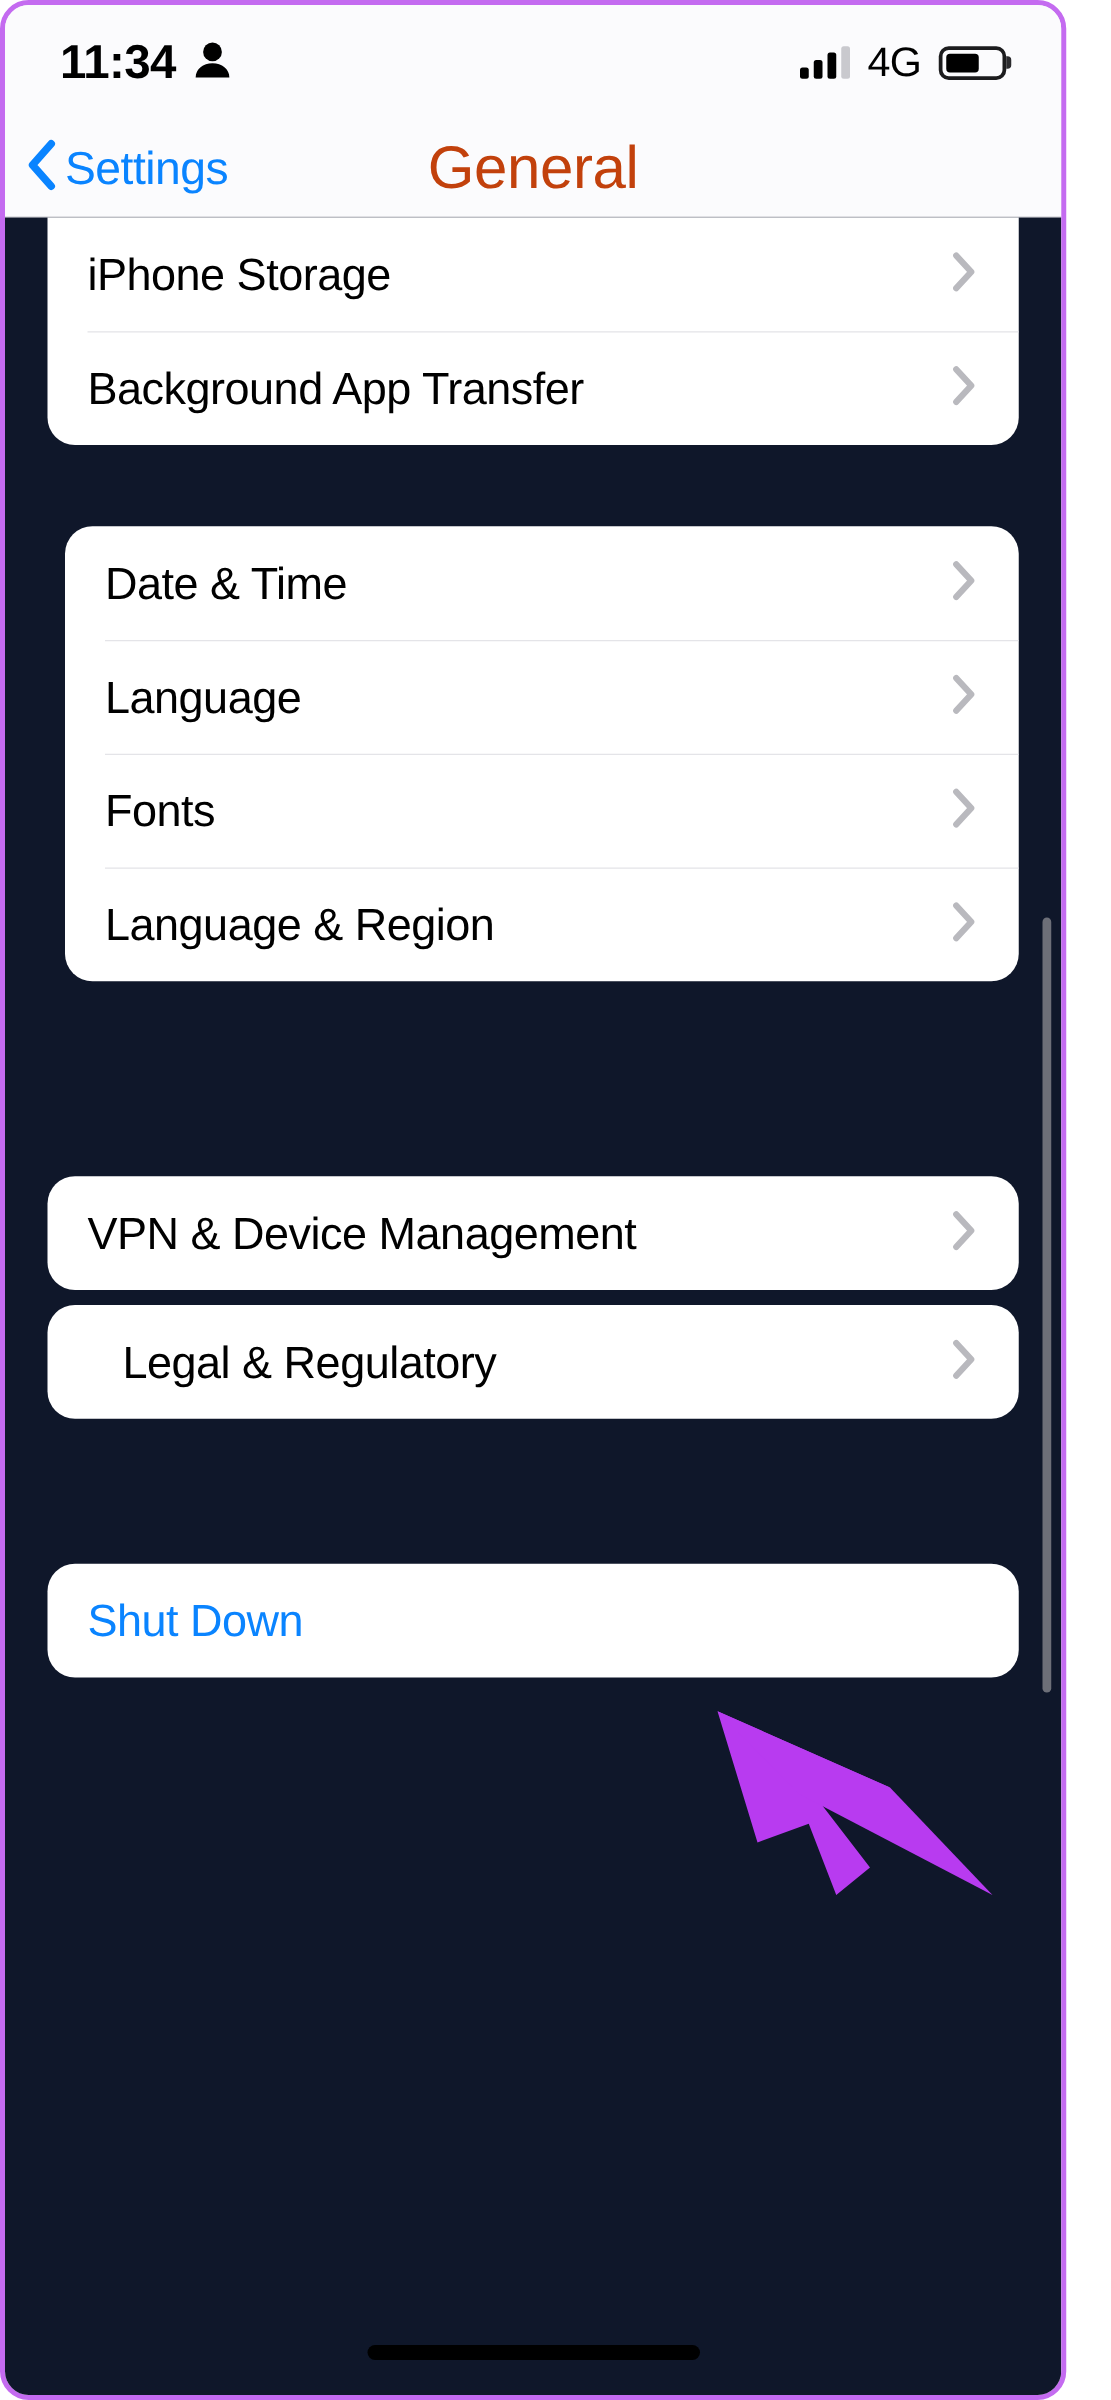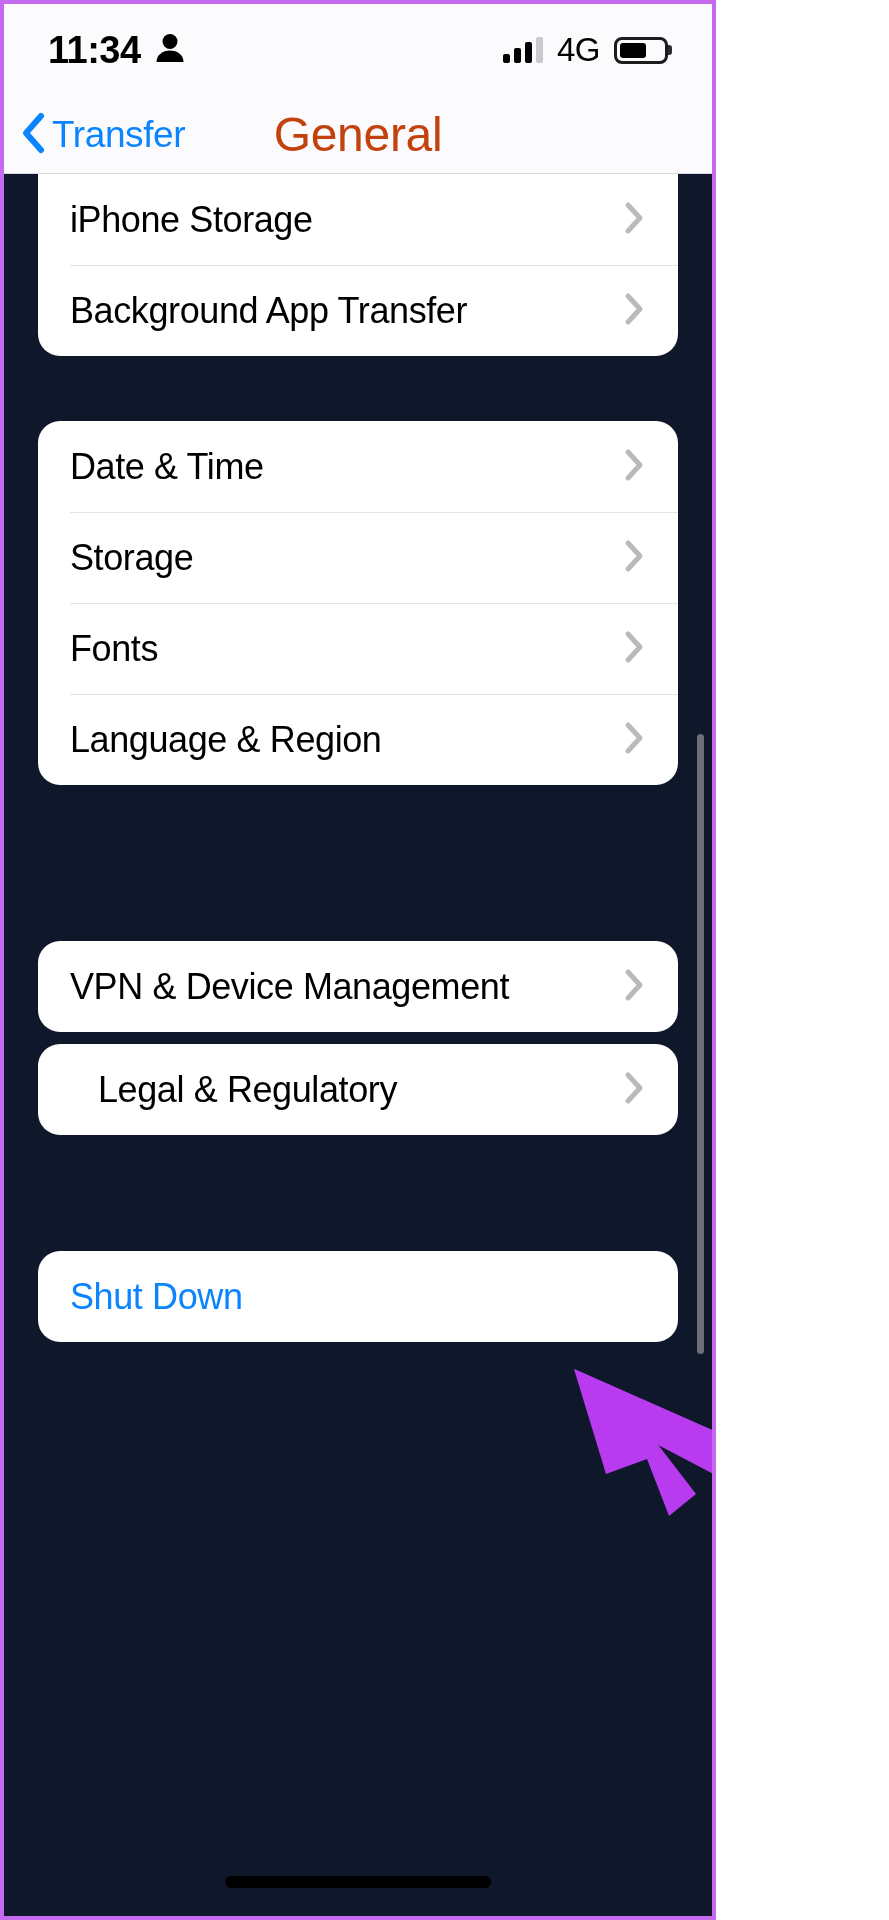--- a/index.html
+++ b/index.html
@@ -4,27 +4,28 @@
 <style>
   * { margin:0; padding:0; box-sizing:border-box; }
   html, body {
     width:889px; height:1920px;
     font-family:"Liberation Sans", sans-serif;
     background:#ffffff;
     overflow:hidden;
   }
   #phone {
     position:relative;
-    width:716px; height:1920px;
+    width:853px; height:1920px;
     background:#f2f1f6;
     border-left:4px solid #c46bf0;
     border-right:4px solid #c46bf0;
     border-top:4px solid #c46bf0;
     border-bottom:4px solid #c46bf0;
     overflow:hidden;
+    border-radius:23px;
   }
 
   
   #statusbar {
     position:absolute; top:0; left:0; right:0; height:92px;
     background:#fbfbfd;
     display:flex; align-items:center; justify-content:space-between;
     padding:0 44px 0 44px;
   }
   .sb-left { display:flex; align-items:center; gap:14px; }
@@ -161,21 +162,21 @@
     </div>
   </div>
 
   <div id="navbar">
     <div class="nav-back">
       <span class="chev-back">
         <svg width="26" height="44" viewBox="0 0 26 44">
           <polyline points="21,5 6,22 21,39" fill="none" stroke="#0a84ff" stroke-width="6" stroke-linecap="round" stroke-linejoin="round"></polyline>
         </svg>
       </span>
-      <span class="nav-back-label">Transfer</span>
+      <span class="nav-back-label">Settings</span>
     </div>
     <div class="nav-title">General</div>
   </div>
 
   <div id="content">
 
     <div class="group" id="group-storage" style="top:0px;">
       <div class="row">
         <span class="row-label">iPhone Storage</span>
         <span class="chev-row">
@@ -187,31 +188,31 @@
       <div class="row">
         <span class="row-label">Background App Transfer</span>
         <span class="chev-row">
           <svg width="20" height="34" viewBox="0 0 20 34">
             <polyline points="4,4 16,17 4,30" fill="none" stroke="#b9b9be" stroke-width="5" stroke-linecap="round" stroke-linejoin="round"></polyline>
           </svg>
         </span>
       </div>
     </div>
 
-    <div class="group" id="group-locale" style="top:247px;">
+    <div class="group" id="group-locale" style="top:247px;margin-left:14px;">
       <div class="row">
         <span class="row-label">Date &amp; Time</span>
         <span class="chev-row">
           <svg width="20" height="34" viewBox="0 0 20 34">
               <polyline points="4,4 16,17 4,30" fill="none" stroke="#b9b9be" stroke-width="5" stroke-linecap="round" stroke-linejoin="round"></polyline>
             </svg>
         </span>
       </div>
       <div class="row">
-        <span class="row-label">Storage</span>
+        <span class="row-label">Language</span>
         <span class="chev-row">
           <svg width="20" height="34" viewBox="0 0 20 34">
               <polyline points="4,4 16,17 4,30" fill="none" stroke="#b9b9be" stroke-width="5" stroke-linecap="round" stroke-linejoin="round"></polyline>
             </svg>
         </span>
       </div>
       <div class="row">
         <span class="row-label">Fonts</span>
         <span class="chev-row">
           <svg width="20" height="34" viewBox="0 0 20 34">

